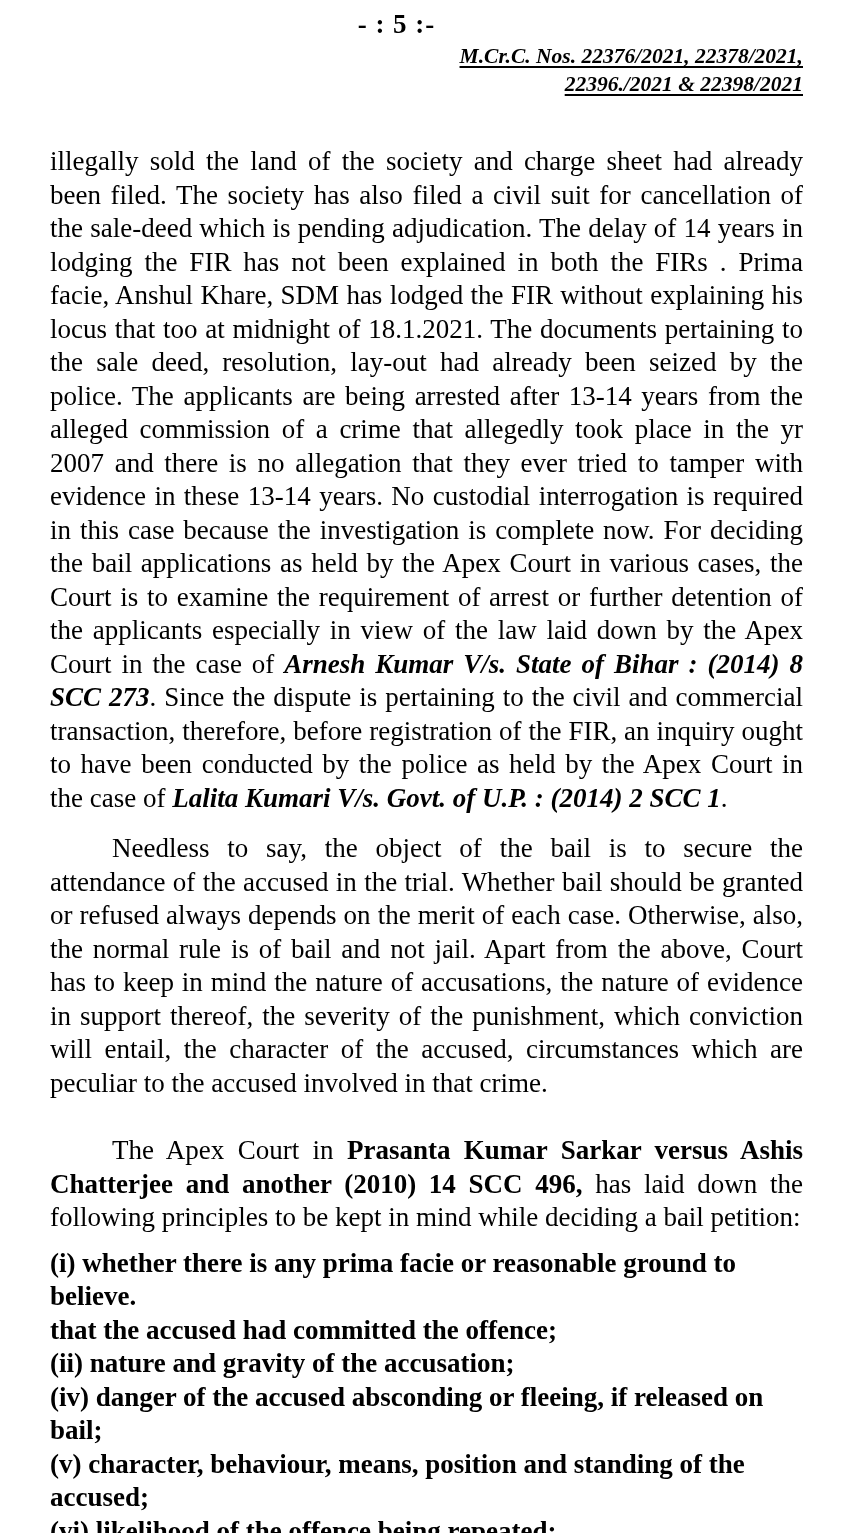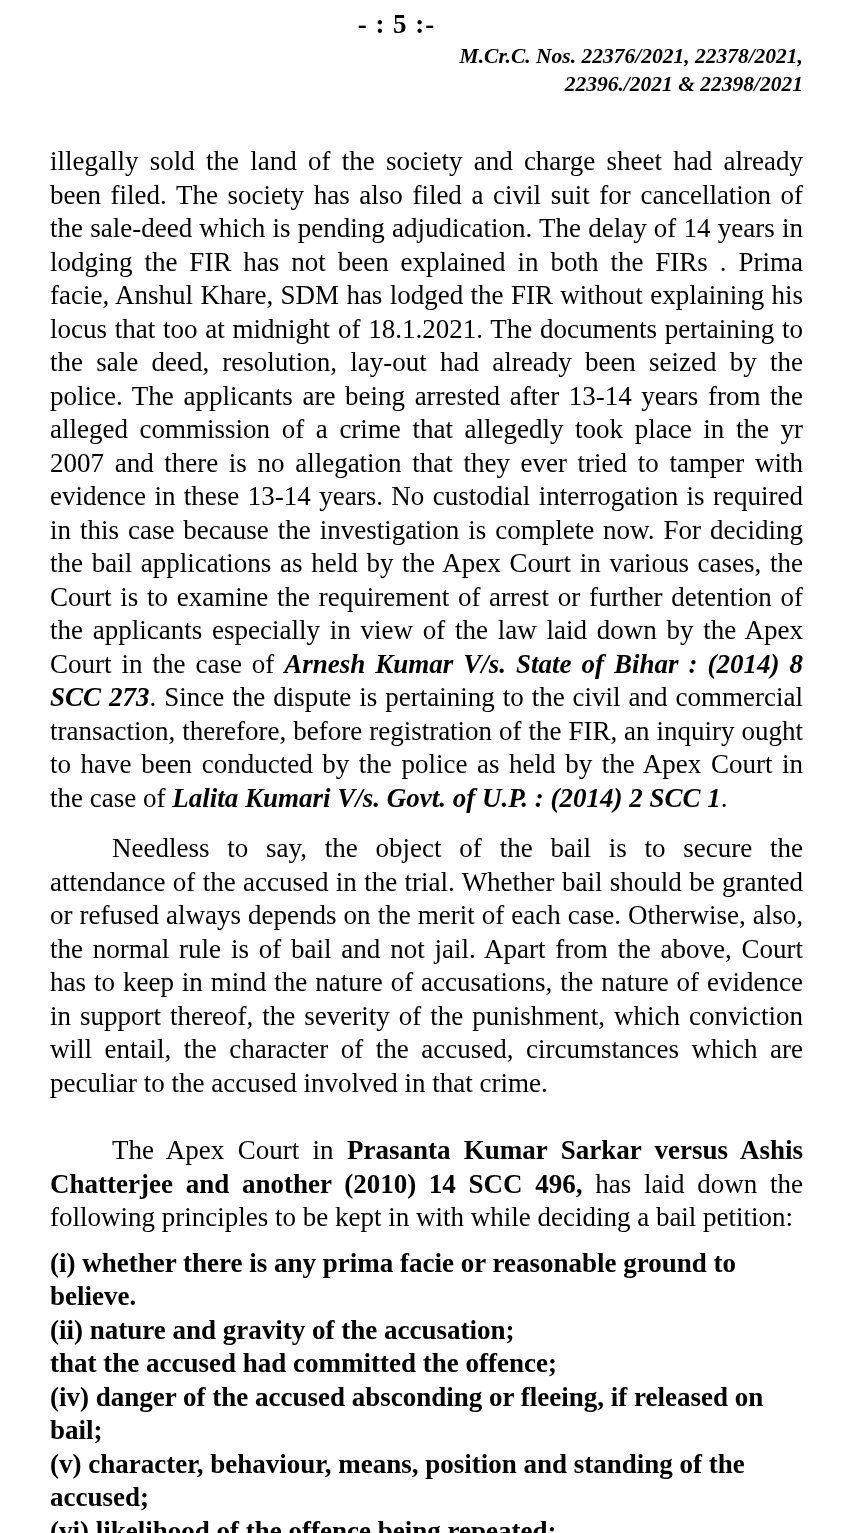--- a/index.html
+++ b/index.html
@@ -30,20 +30,21 @@
   .case-numbers {
     margin-top: 2px;
     margin-right: 40px;
     text-align: right;
     font-weight: bold;
     font-style: italic;
     font-size: 21.5px;
     line-height: 28px;
   }
   .case-numbers .line {
+    text-decoration: underline;
     text-decoration-thickness: 2px;
     text-underline-offset: 3px;
   }
   .content {
     margin: 47px 40px 0 50px;
     font-size: 27px;
     line-height: 33.5px;
   }
   .para {
     margin: 0;
@@ -81,26 +82,26 @@
     <div class="line">M.Cr.C. Nos. 22376/2021, 22378/2021,</div>
     <div class="line">22396./2021 &amp; 22398/2021</div>
   </div>
 
   <div class="content">
 
     <p class="para p1"><span>illegally sold the land of the society and  charge sheet had already been filed. The society has also filed a civil suit for cancellation of the sale-deed which is pending adjudication. The delay of 14 years in lodging the FIR has not been explained in both the FIRs . Prima facie, Anshul Khare, SDM has lodged the FIR without explaining his locus that too at midnight of 18.1.2021. The documents pertaining to the sale deed, resolution, lay-out had already been seized by the police. The applicants are being arrested after  13-14 years from the alleged commission of a crime that allegedly took place in the yr 2007 and there is no allegation that they ever tried to tamper with evidence in these 13-14 years. No custodial interrogation is required in this case because the investigation is complete now. For deciding the bail applications as held by the Apex Court in various cases, the Court is to examine the requirement of arrest or further detention of the applicants especially in view of the law laid down by the Apex Court in the case of </span><span class="bi">Arnesh Kumar V/s. State of Bihar : (2014) 8 SCC 273</span><span>. Since the dispute is pertaining to the civil and commercial transaction, therefore, before registration of the FIR, an inquiry ought to have been conducted by the police as held by the Apex Court in the case of </span><span class="bi">Lalita Kumari V/s. Govt. of U.P. : (2014) 2 SCC 1</span><span>.</span></p>
 
     <p class="para p2 indent">Needless to say, the object of the bail is to secure the attendance of the accused in the trial. Whether bail should be granted or refused always depends on the merit of each case. Otherwise, also, the normal rule is of bail and not jail. Apart from the above, Court has to keep in mind the nature of accusations, the nature of evidence in support thereof, the severity of the punishment, which conviction will entail, the character of the accused, circumstances which are peculiar to the accused involved in that crime.</p>
 
-    <p class="para p3 indent"><span>The Apex Court in </span><span class="b">Prasanta Kumar Sarkar versus Ashis Chatterjee and another (2010) 14 SCC 496,</span><span> has laid down the following principles to be kept in with while deciding a bail petition:</span></p>
+    <p class="para p3 indent"><span>The Apex Court in </span><span class="b">Prasanta Kumar Sarkar versus Ashis Chatterjee and another (2010) 14 SCC 496,</span><span> has laid down the following principles to be kept in mind while deciding a bail petition:</span></p>
 
     <div class="principles">
       <div class="principle-line">(i) whether there is any prima facie or reasonable ground to believe.</div>
+      <div class="principle-line">that the accused had committed the offence;</div>
       <div class="principle-line">(ii) nature and gravity of the accusation;</div>
-      <div class="principle-line">that the accused had committed the offence;</div>
       <div class="principle-line">(iv) danger of the accused absconding or fleeing, if released on bail;</div>
       <div class="principle-line">(v) character, behaviour, means, position and standing of the accused;</div>
       <div class="principle-line">(vi) likelihood of the offence being repeated;</div>
     </div>
 
   </div>
 
 </div>
 
 </body></html>

